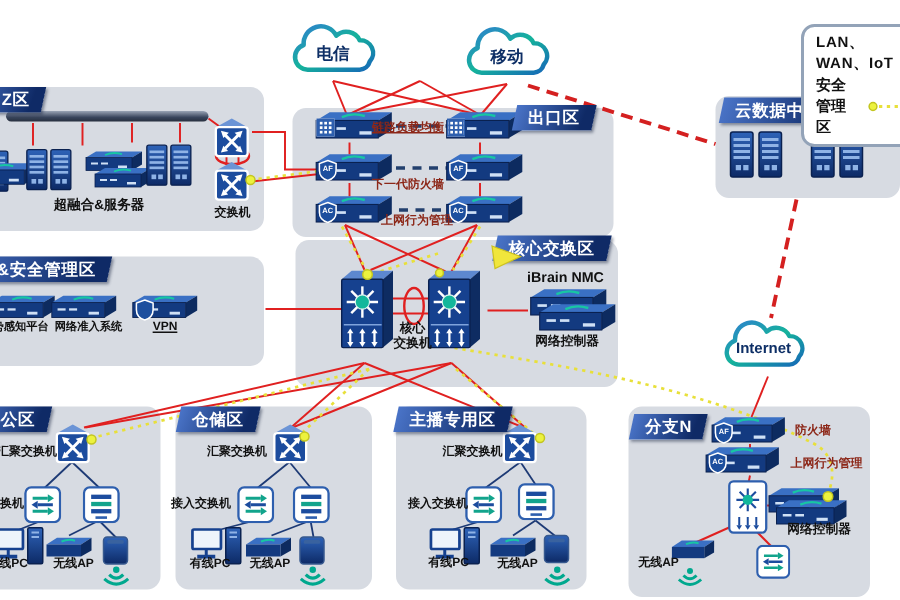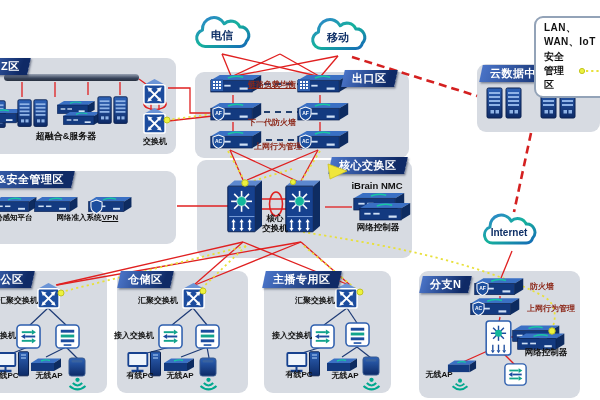--- a/index.html
+++ b/index.html
@@ -473,21 +473,21 @@
     </svg>
   <svg class="dev" style="left:87px;top:195px;width:46px;height:18px;">
       <use href="#sym-appliance"></use>
     </svg>
   <div class="badge" style="left:90px;top:199px;">
       <svg viewBox="0 0 14 16">
         <use href="#sym-shield"></use>
       </svg>
     </div>
   <div class="lbl" style="left:-20px;top:213px;width:60px;font-size:7.5px;">态势感知平台</div>
-  <div class="lbl" style="left:28px;top:213px;width:62px;font-size:7.5px;padding-left:20px;">网络准入系统</div>
+  <div class="lbl" style="left:28px;top:213px;width:62px;font-size:7.5px;">网络准入系统</div>
   <div class="lbl" style="left:88px;top:213px;width:44px;font-size:8px;text-decoration:underline;">VPN</div>
 
   <svg class="dev" style="left:35px;top:282px;width:27px;height:29px;">
       <use href="#sym-xswitch"></use>
     </svg>
   <div class="lbl" style="left:-2px;top:296px;width:40px;">汇聚交换机</div>
   <svg class="dev" style="left:16px;top:324px;width:25px;height:25px;">
       <use href="#sym-access1"></use>
     </svg>
   <svg class="dev" style="left:55px;top:324px;width:25px;height:25px;">

